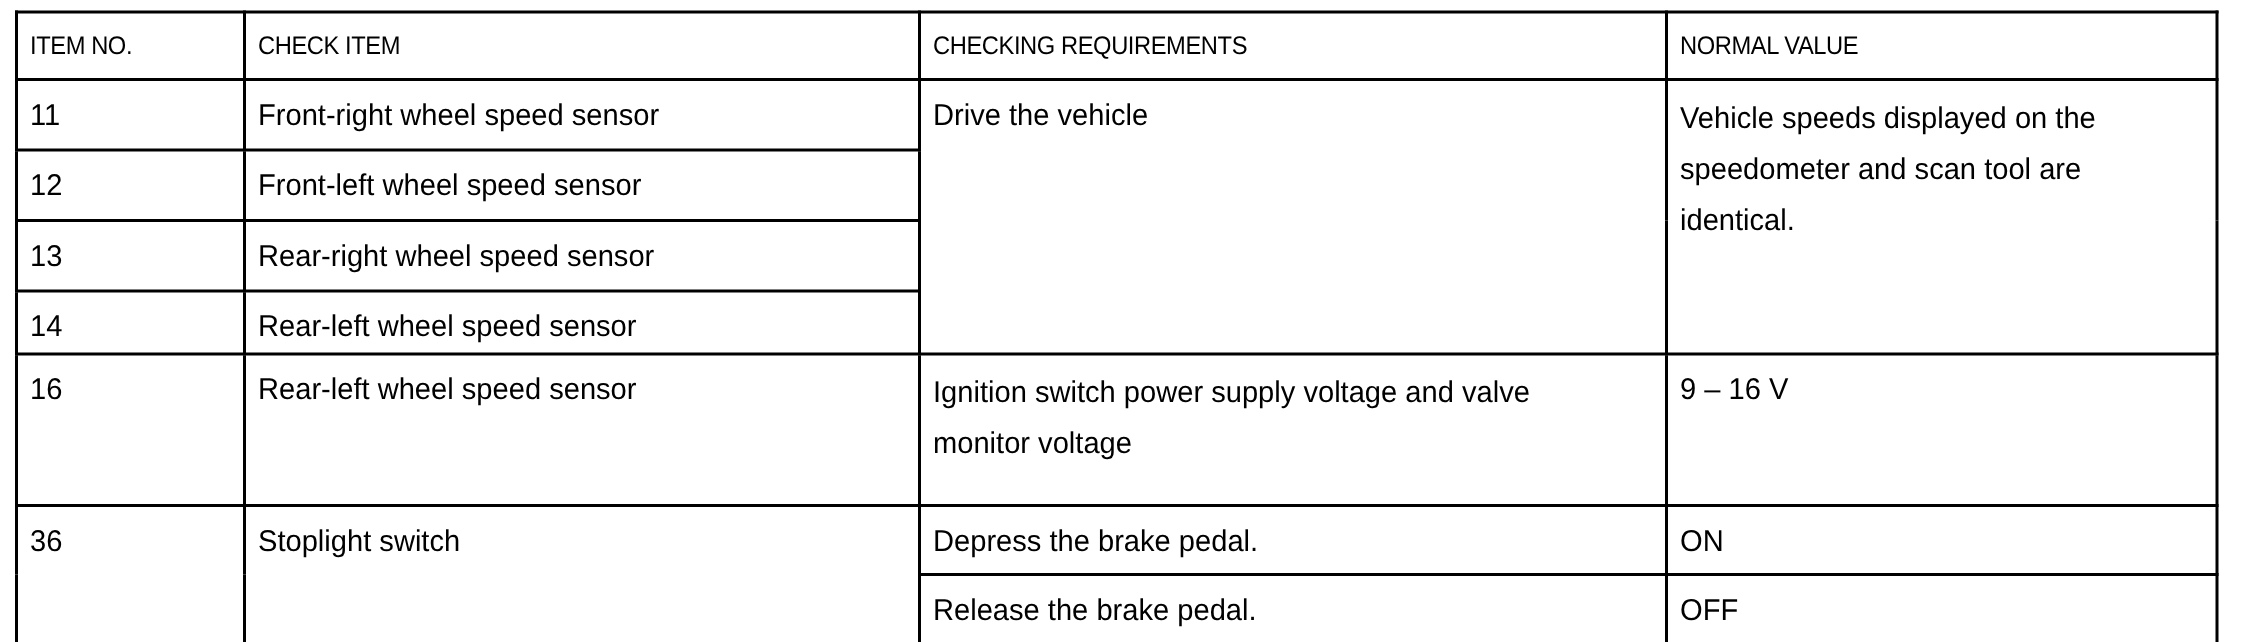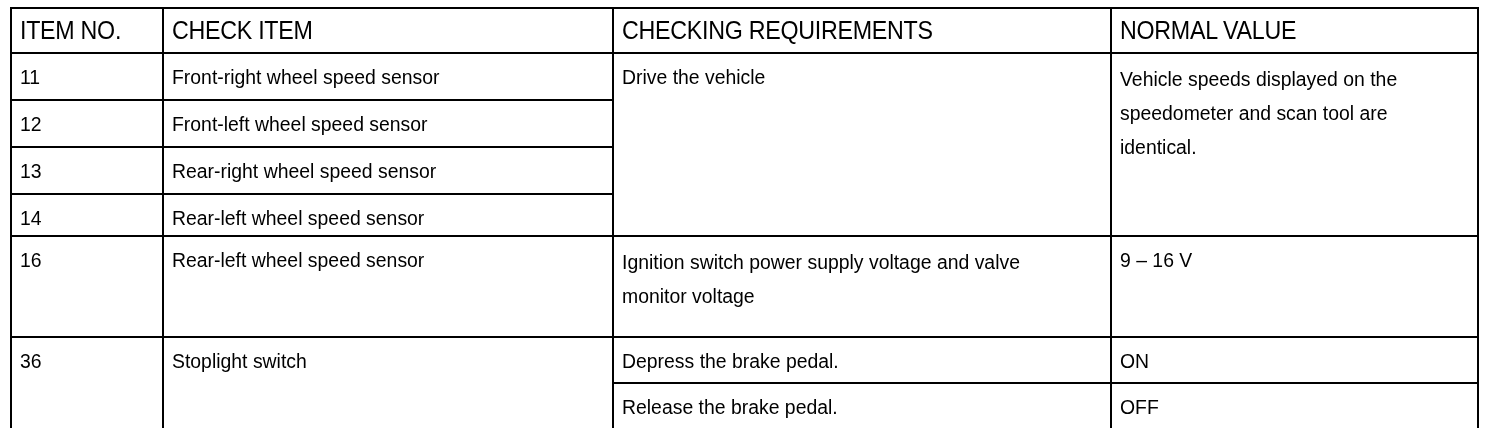--- a/index.html
+++ b/index.html
@@ -48,21 +48,21 @@
 
   
   .col-item   { width: 152px; }
   .col-check  { width: 450px; }
   .col-req    { width: 498px; }
   .col-normal { width: 367px; }
 
   thead td {
     height: 43px;
     font-weight: bold;
-    font-size: 25px;
+    font-size: 17px;
     letter-spacing: -0.3px;
     line-height: 43px;
     padding-top: 0;
     padding-bottom: 0;
     white-space: nowrap;
     margin-left: 36px;
   }
   thead td span {
     display: block;
     transform: scaleX(0.93);

